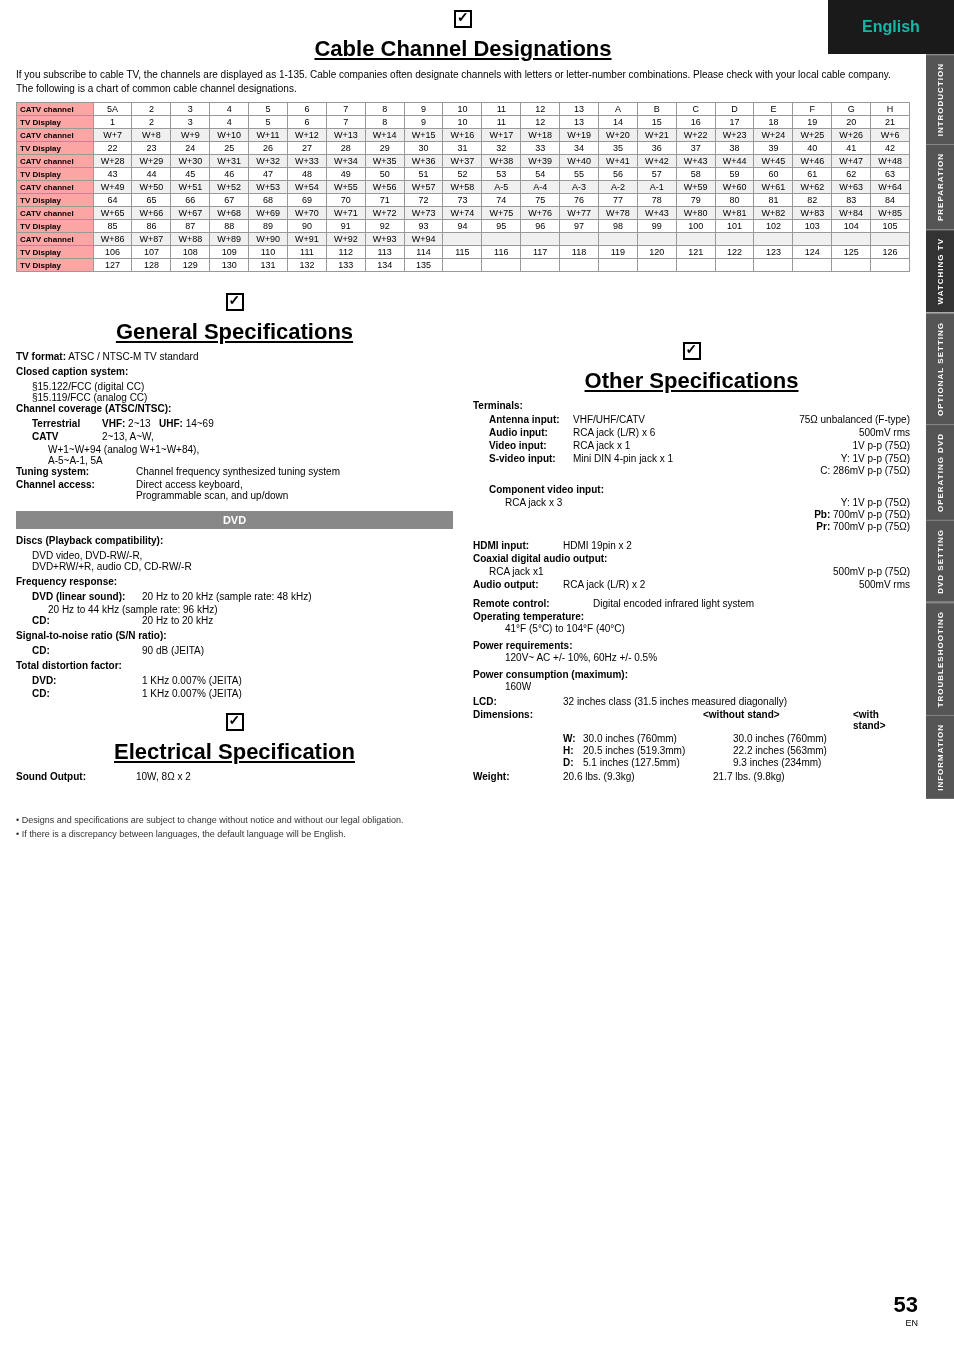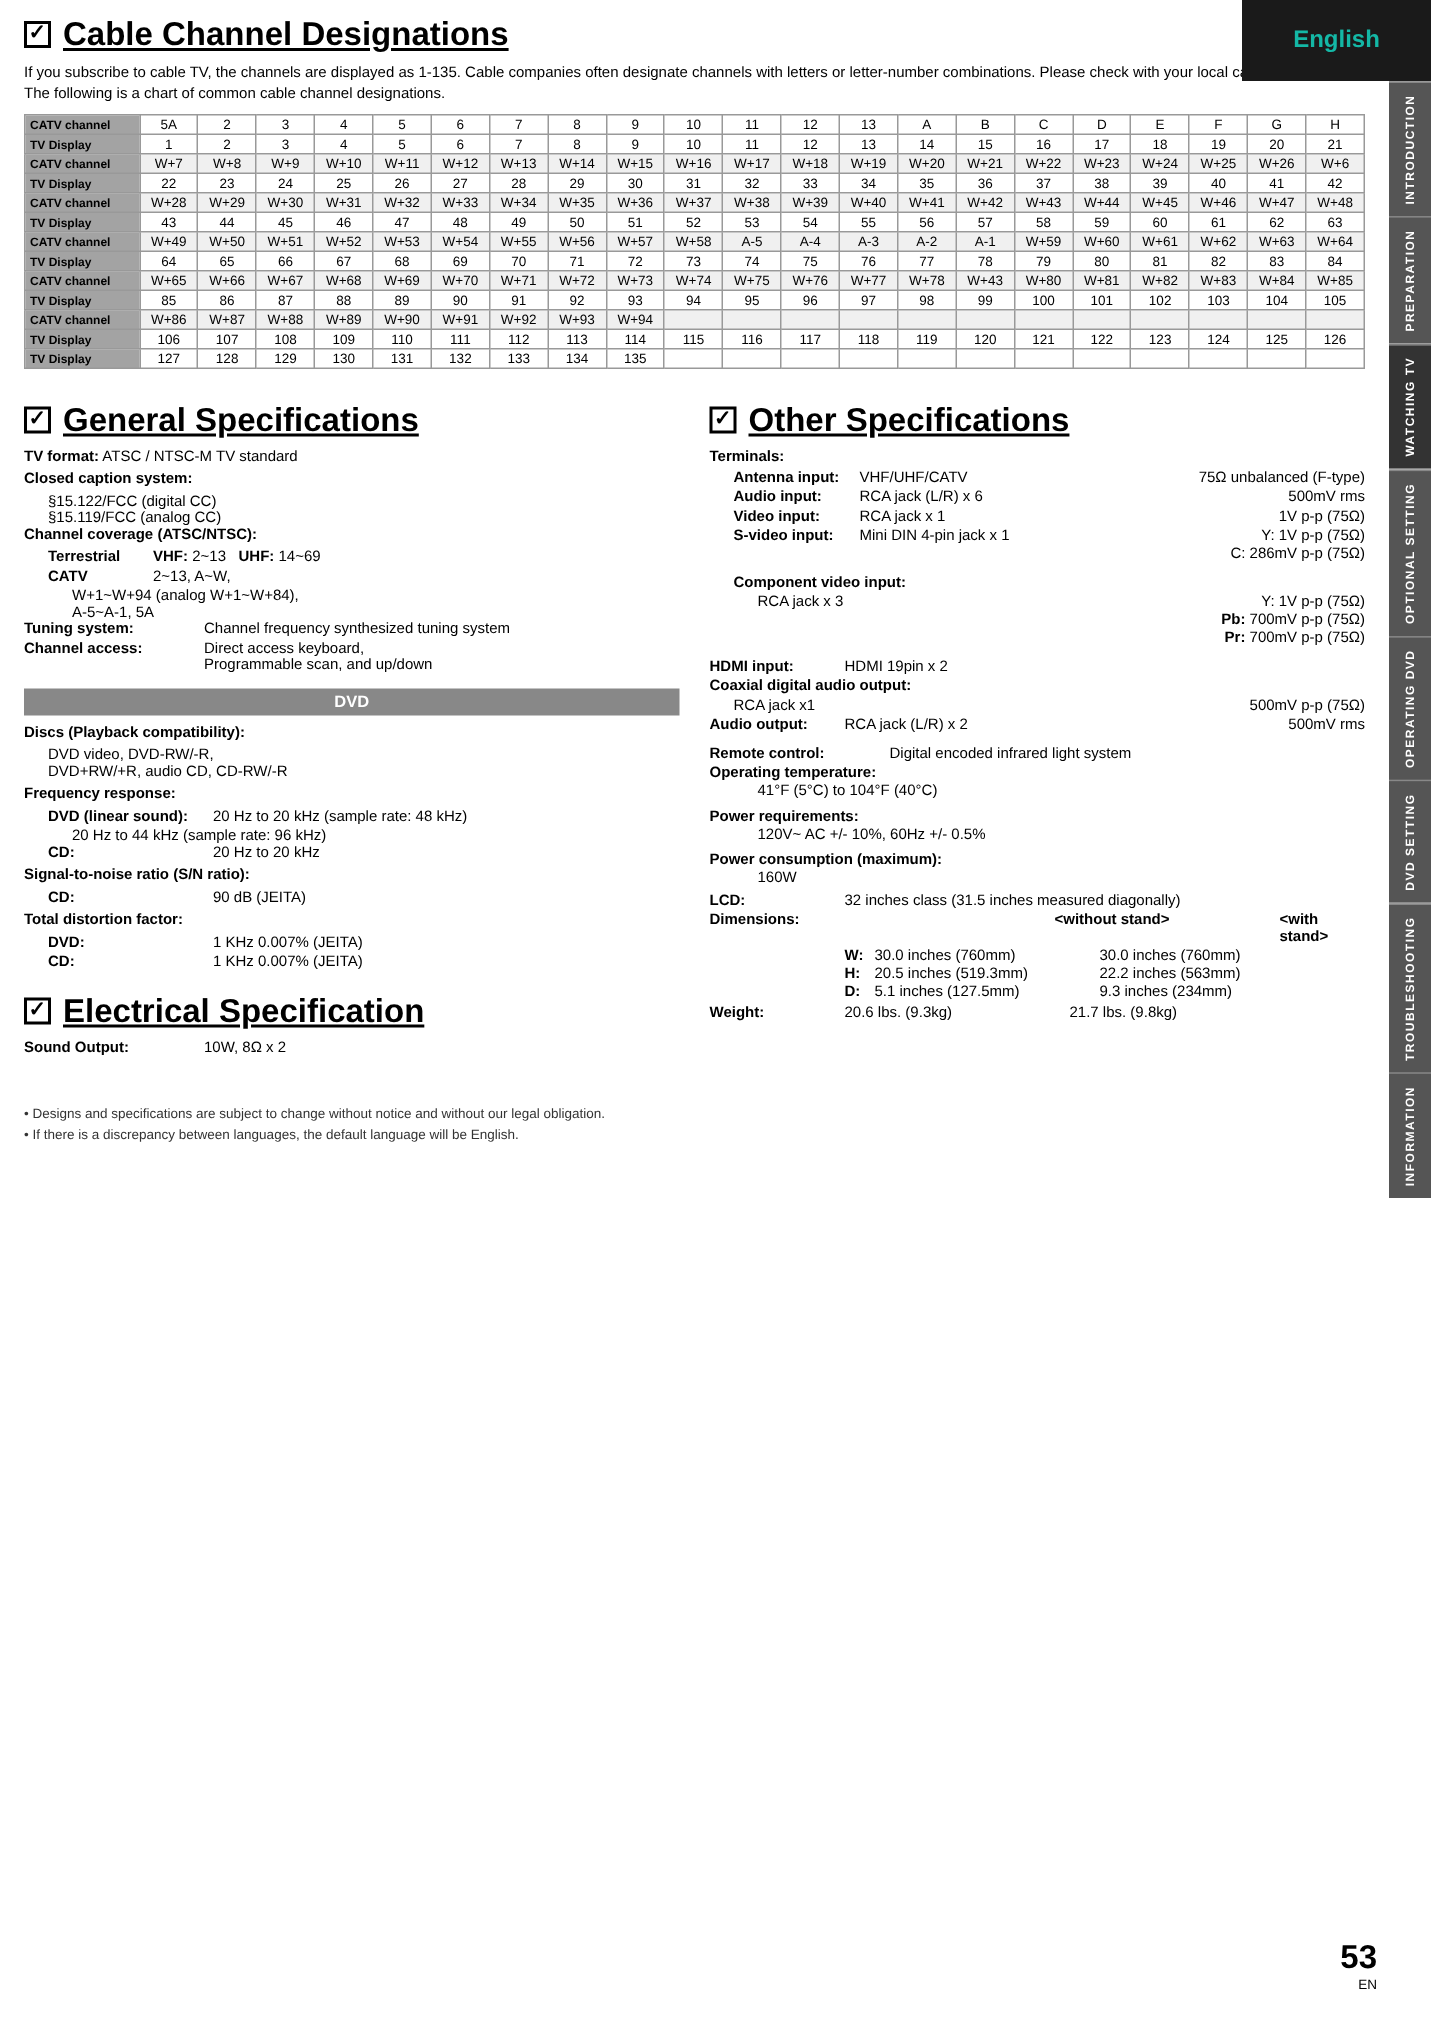--- a/index.html
+++ b/index.html
@@ -69,20 +69,21 @@
 
     
     .section-title {
       font-size: 22px;
       font-weight: bold;
       text-decoration: underline;
       margin-bottom: 6px;
       display: flex;
       align-items: center;
       gap: 8px;
+      flex-direction: column;
     }
     .checkbox-icon {
       display: inline-block;
       width: 18px;
       height: 18px;
       border: 2px solid #000;
       position: relative;
       flex-shrink: 0;
     }
     .checkbox-icon::after {
@@ -110,37 +111,38 @@
       border-collapse: collapse;
       font-size: 9px;
     }
     .channel-table td, .channel-table th {
       border: 1px solid #999;
       padding: 1px 3px;
       text-align: center;
       white-space: nowrap;
     }
     .channel-table .row-label {
-      background: #a3a3a3;
+      background: #fca5a5;
       font-weight: bold;
       text-align: left;
       font-size: 8px;
     }
     .channel-table .tv-display {
       background: #fff;
     }
     .channel-table .catv-row {
       background: #f0f0f0;
     }
 
     
     .specs-columns {
       display: flex;
       gap: 20px;
       margin-top: 21px;
+      align-items: flex-end;
     }
     .specs-col-left {
       flex: 1;
     }
     .specs-col-right {
       flex: 1;
     }
 
     .spec-section-header {
       background: #888;

